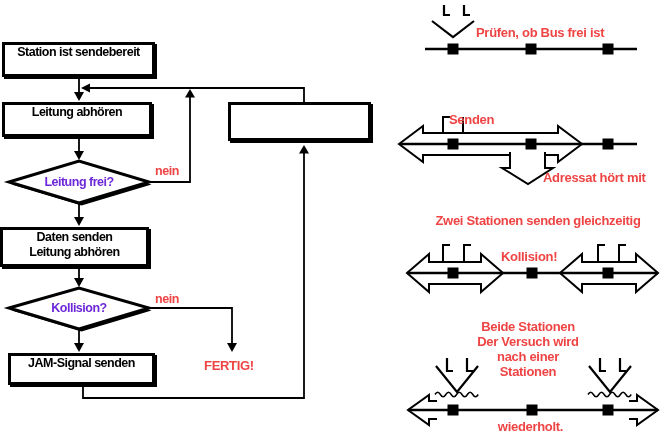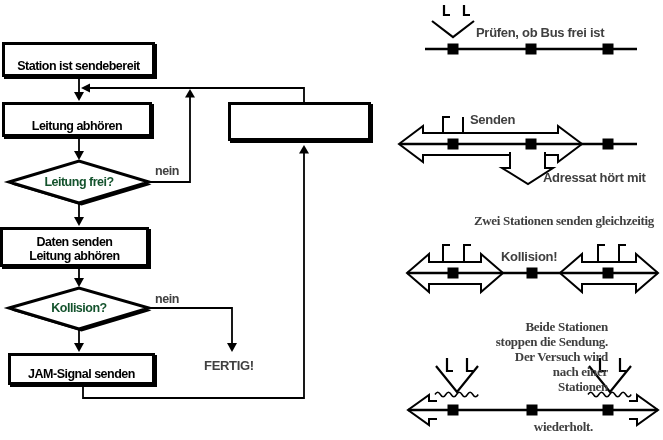--- a/index.html
+++ b/index.html
@@ -4,31 +4,31 @@
 <style>
   html,body{margin:0;padding:0;background:#ffffff;}
   #stage{
     position:relative;width:663px;height:440px;background:#ffffff;overflow:hidden;
     font-family:"Liberation Sans",sans-serif;color:#000;
   }
   #shapes{position:absolute;left:0;top:0;z-index:0;}
   .fbox{
     position:absolute;box-sizing:border-box;z-index:2;
     border:3px solid #000;background:#fff;box-shadow:2px 2px 0 #000;
-    display:flex;align-items:flex-end;justify-content:center;text-align:center;
+    display:flex;align-items:flex-start;justify-content:center;text-align:center;
     font-weight:700;font-size:12.5px;line-height:1.18;letter-spacing:-0.5px;white-space:nowrap;
   }
   .lbl{
     position:absolute;z-index:2;font-weight:700;font-size:12.5px;line-height:1.1;
-    letter-spacing:-0.4px;white-space:nowrap;color:#404040;
+    letter-spacing:-0.4px;white-space:nowrap;color:#ef4444;
   }
   .cap{font-size:13px;letter-spacing:-0.3px;}
-  .ctr{text-align:right;font-family:Liberation Serif, serif;}
+  .ctr{text-align:center;}
   .dlbl{position:absolute;z-index:2;font-weight:700;font-size:12.5px;letter-spacing:-0.5px;
-        text-align:center;white-space:nowrap;color:#14532d;}
+        text-align:center;white-space:nowrap;color:#6d28d9;}
   .bkline{height:15px;}
 </style>
 </head>
 <body>
 
 <div id="stage">
 
   <svg id="shapes" width="663" height="440" viewBox="0 0 663 440">
 
     <g stroke="#000" stroke-width="1.8" fill="none">
@@ -152,28 +152,27 @@
   </div>
 
   <div class="dlbl" style="left:9px;top:175px;width:140px">Leitung frei?</div>
   <div class="dlbl" style="left:9px;top:301px;width:140px">Kollision?</div>
 
   <div class="lbl" style="left:155px;top:165px">nein</div>
   <div class="lbl" style="left:155px;top:293px">nein</div>
   <div class="lbl cap" style="left:204px;top:359px">FERTIG!</div>
 
   <div class="lbl cap" style="left:476px;top:26px">Prüfen, ob Bus frei ist</div>
-  <div class="lbl cap" style="left:470px;top:113px">Senden</div>
+  <div class="lbl cap" style="left:449px;top:113px">Senden</div>
   <div class="lbl cap" style="left:543px;top:171px">Adressat hört mit</div>
   <div class="lbl cap ctr" style="left:422px;top:214px;width:232px">Zwei Stationen senden gleichzeitig</div>
   <div class="lbl cap" style="left:501px;top:250px">Kollision!</div>
 
   <div class="lbl cap ctr" style="left:448px;top:320px;width:160px">
     <div class="bkline">Beide Stationen</div>
-    <div class="bkline">stoppen die Sendung.</div>
     <div class="bkline">Der Versuch wird</div>
     <div class="bkline">nach einer</div>
     <div class="bkline">Stationen</div>
   </div>
 
   <div class="lbl cap ctr" style="left:468px;top:420px;width:125px">wiederholt.</div>
 
 </div>
 
 </body></html>

